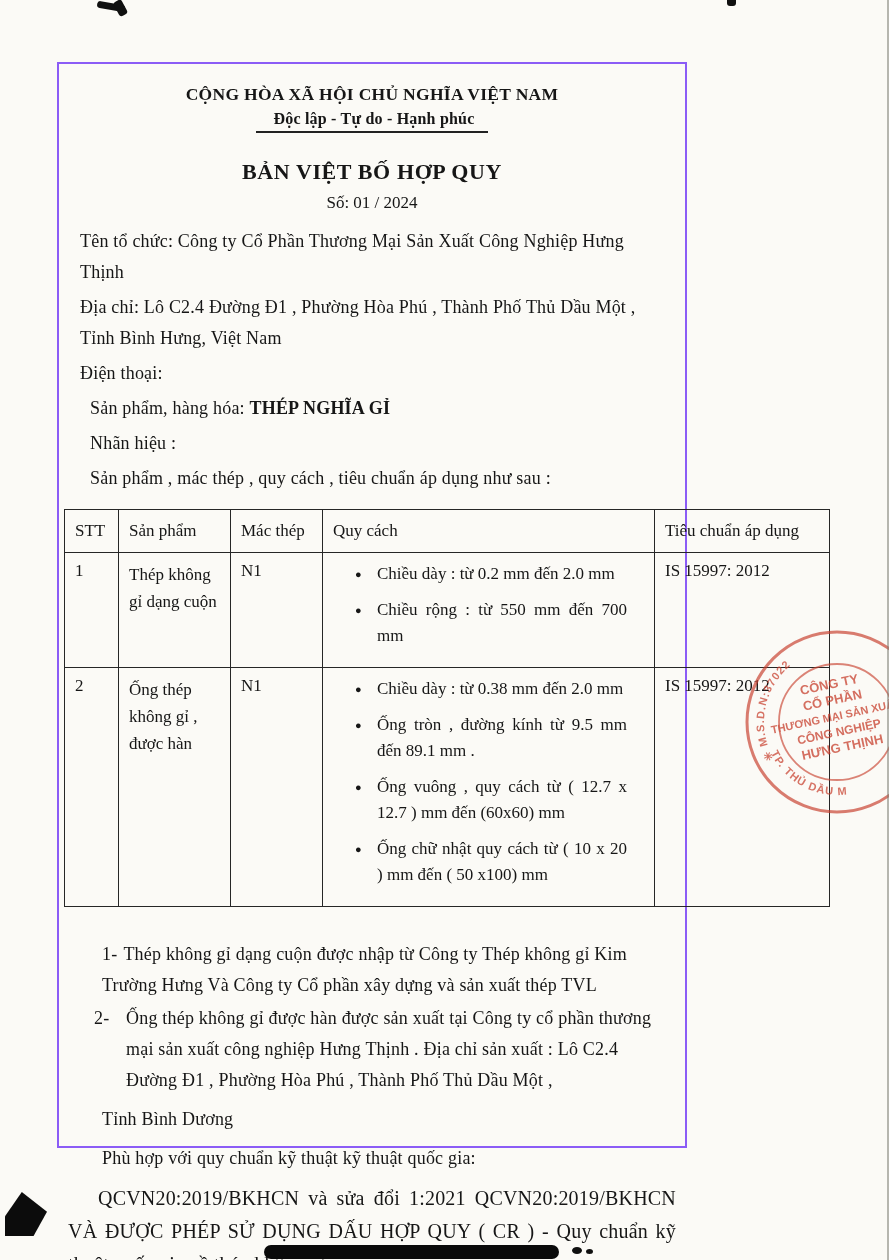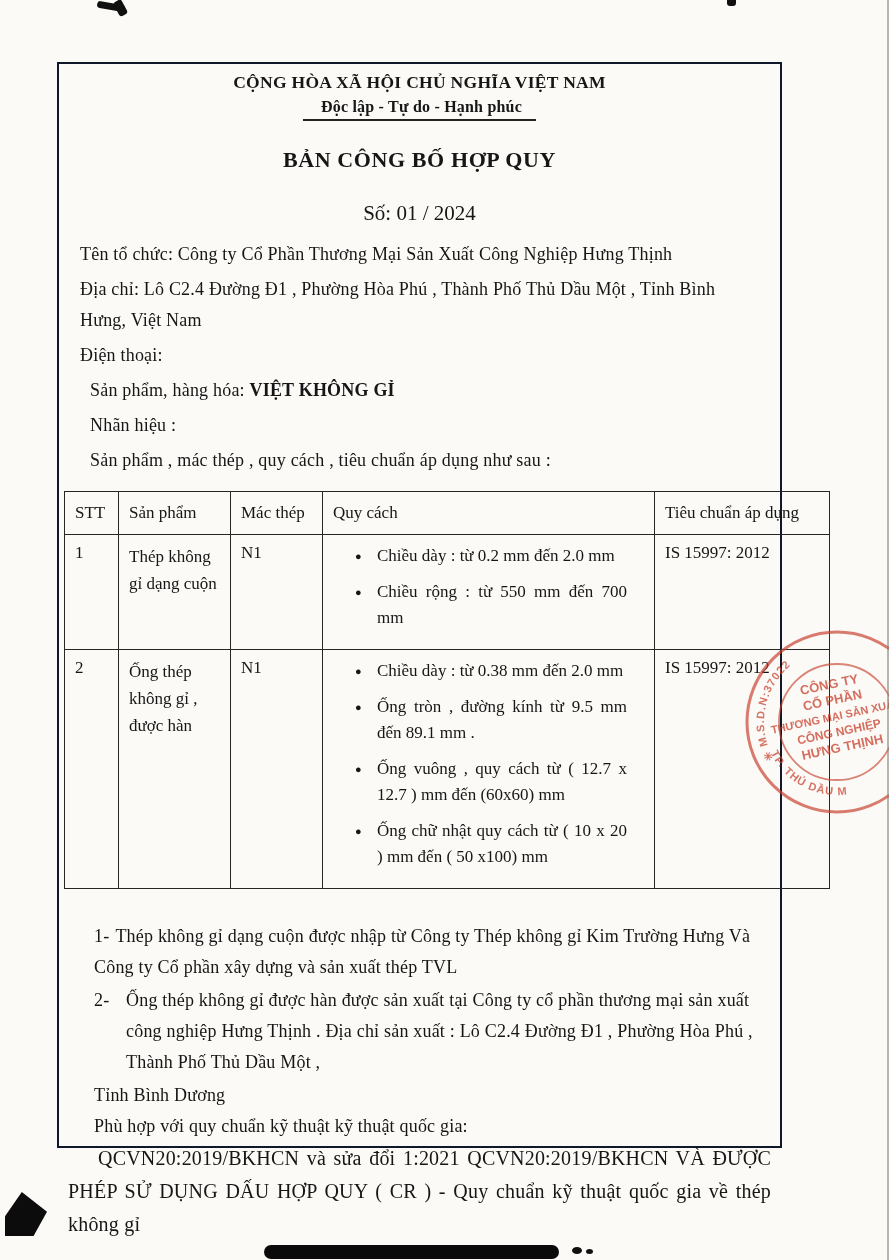--- a/index.html
+++ b/index.html
@@ -10,23 +10,23 @@
     background: #fbfaf6;
     font-family: "Liberation Serif", serif;
     color: #161616;
   }
   .page { position: absolute; inset: 0; }
 
   
   .border-frame {
     position: absolute;
     left: 57px; top: 62px;
-    width: 725px; height: 1086px;
-    border: 2px solid #0f172a;
-    padding: 8px 5px 0 5px;
+    width: 630px; height: 1086px;
+    border: 2px solid #8b5cf6;
+    padding: 20px 5px 0 5px;
     box-sizing: border-box;
     background: transparent;
   }
 
   
   .nat-title {
     text-align: center;
     font-weight: bold;
     font-size: 17.5px;
     letter-spacing: .3px;
@@ -43,22 +43,22 @@
   }
   .doc-title {
     text-align: center;
     font-size: 22px;
     font-weight: bold;
     letter-spacing: .6px;
     margin: 26px 0 0 0;
   }
   .doc-number {
     text-align: center;
-    font-size: 21px;
-    margin-top: 28px;
+    font-size: 17px;
+    margin-top: 8px;
   }
 
   
   .info {
     margin-top: 13px;
     padding: 0 12px;
     font-size: 18px;
     letter-spacing: .2px;
   }
   .info p { margin: 4px; line-height: 31px; }
@@ -92,21 +92,21 @@
   .bullet { flex: 0 0 22px; font-size: 11px; line-height: 26px; }
   .spec-text { width: 250px; text-align: justify; }
 
   
   .notes {
     margin-top: 32px;
     padding: 0 10px 0 30px;
     font-size: 18px;
     letter-spacing: .2px;
   }
-  .notes p { margin: 0; line-height: 31px; }
+  .notes p { margin: 8px; line-height: 31px; }
   .note { margin-bottom: 2px !important; }
   .note-num-inline { margin-right: 6px; }
   .note-flex { display: flex; line-height: 31px; margin-bottom: 2px; }
   .note-num { flex: 0 0 32px; }
   .note-body { flex: 1; }
   .regulation {
     margin: 0;
     padding: 0 4px;
     font-size: 20px;
     line-height: 33px;
@@ -139,28 +139,28 @@
 
 <div class="page">
 
   <div class="border-frame">
 
     <div class="nat-title">CỘNG HÒA XÃ HỘI CHỦ NGHĨA VIỆT NAM</div>
     <div class="motto-wrap">
       <span class="motto">Độc lập - Tự do - Hạnh phúc</span>
     </div>
 
-    <h1 class="doc-title">BẢN CÔNG BỐ HỢP QUY</h1>
+    <h1 class="doc-title">BẢN VIỆT BỐ HỢP QUY</h1>
     <div class="doc-number">Số: 01 / 2024</div>
 
     <div class="info">
       <p>Tên tổ chức: Công ty Cổ Phần Thương Mại Sản Xuất Công Nghiệp Hưng Thịnh</p>
       <p>Địa chỉ: Lô C2.4 Đường Đ1 , Phường Hòa Phú , Thành Phố Thủ Dầu Một , Tỉnh Bình Hưng, Việt Nam</p>
       <p>Điện thoại:</p>
-      <p class="indent-sm"><span>Sản phẩm, hàng hóa: </span><strong>VIỆT KHÔNG GỈ</strong></p>
+      <p class="indent-sm"><span>Sản phẩm, hàng hóa: </span><strong>THÉP NGHĨA GỈ</strong></p>
       <p class="indent-sm">Nhãn hiệu :</p>
       <p class="indent-sm">Sản phẩm , mác thép , quy cách , tiêu chuẩn áp dụng như sau :</p>
     </div>
 
     <table class="doc-table">
       <colgroup>
         <col style="width:54px">
           <col style="width:112px">
           <col style="width:92px">
           <col style="width:332px">

